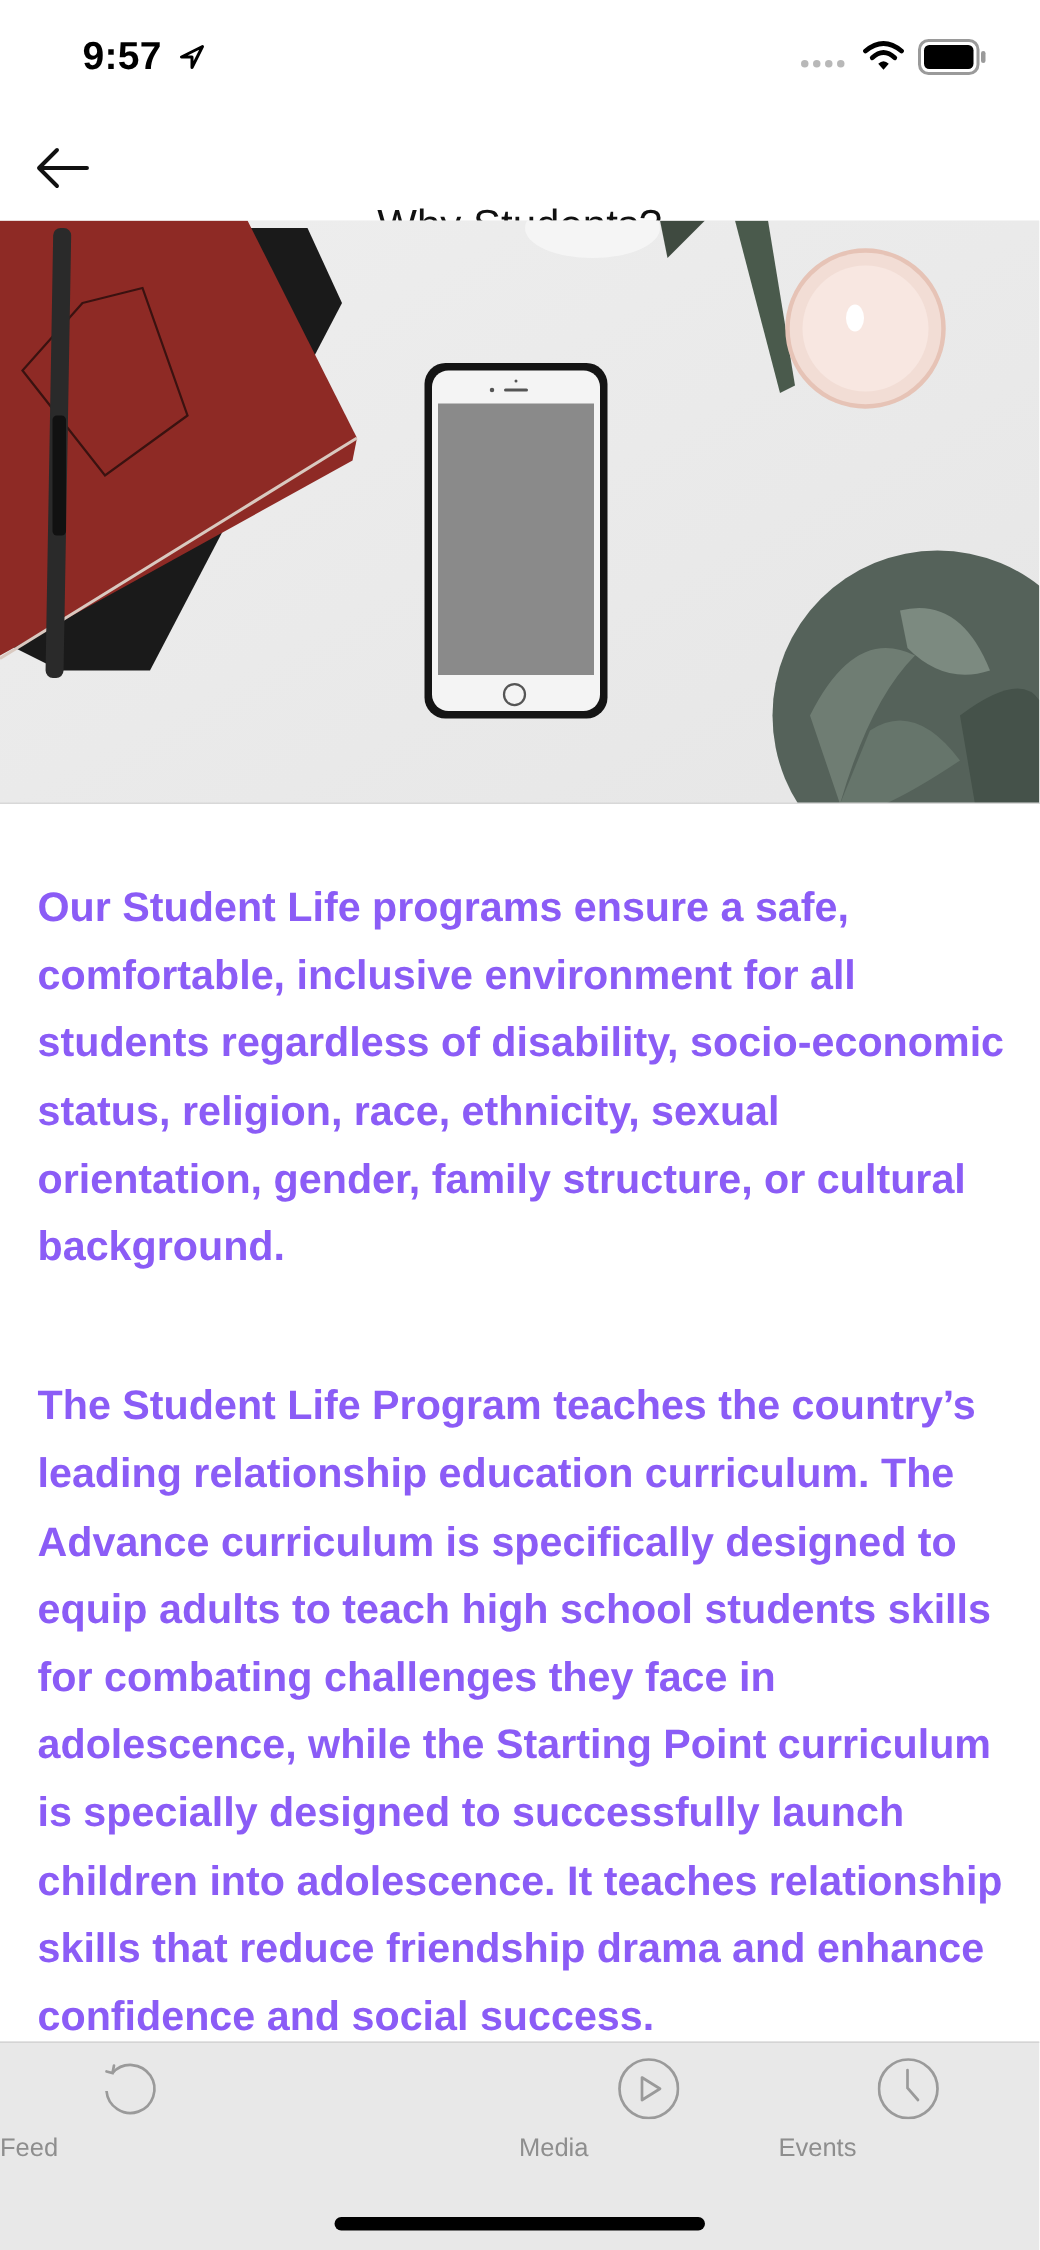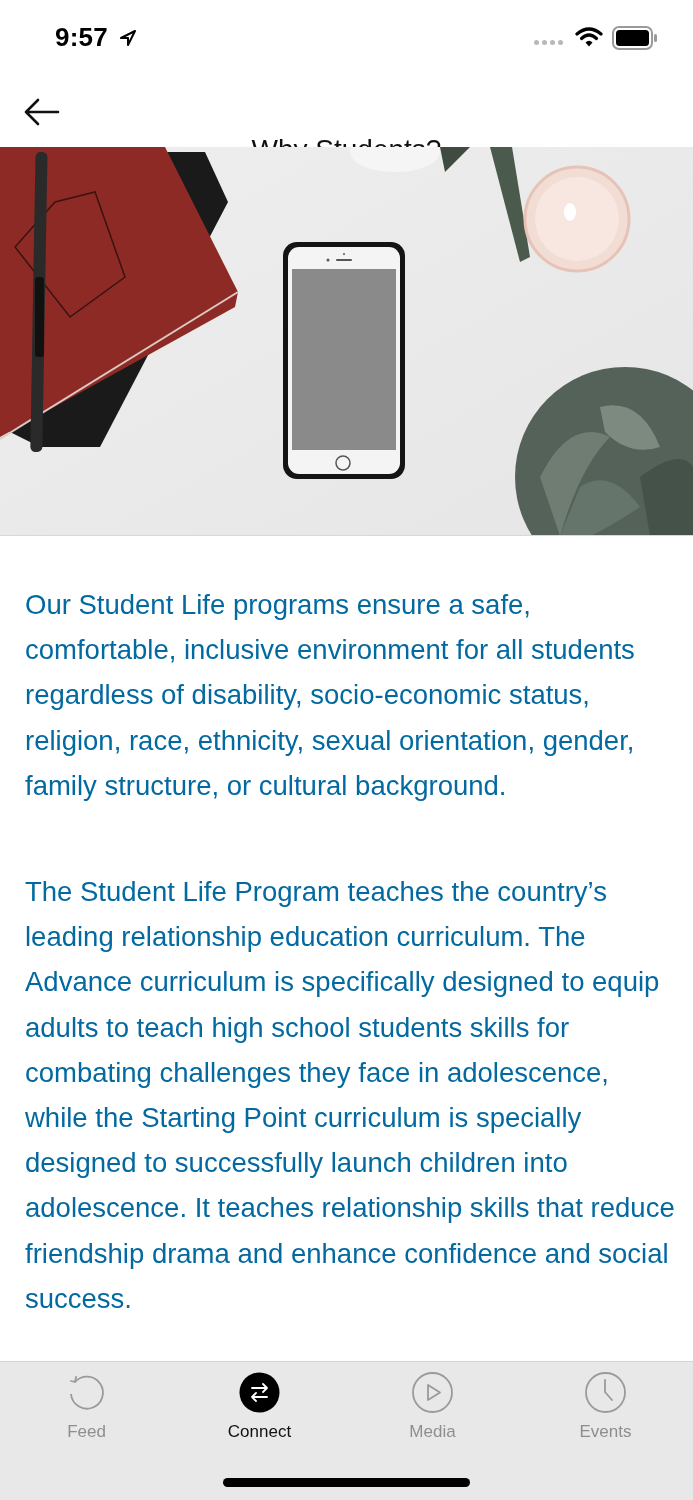--- a/index.html
+++ b/index.html
@@ -9,24 +9,24 @@
   .loc-icon { position:absolute; left:118px; top:28px; width:20px; height:20px; }
   .signal { position:absolute; left:534px; top:40px; display:flex; gap:3px; }
   .signal span { width:5px; height:5px; border-radius:50%; background:#b8b8b8; display:block; }
   .wifi-icon { position:absolute; left:575px; top:26px; width:28px; height:22px; }
   .battery-icon { position:absolute; left:612px; top:26px; width:46px; height:24px; }
   .nav-bar { position:absolute; left:0; top:76px; width:693px; height:71px; }
   .back-button { position:absolute; left:20px; top:16px; width:44px; height:40px; cursor:pointer; }
   .nav-title { position:absolute; left:0; right:0; top:18px; text-align:center; font-size:28px; color:#111;margin-top:40px; }
   .hero { position:absolute; left:0; top:147px; width:693px; height:389px; overflow:hidden; background:#ececec; }
   .content { position:absolute; left:25px; top:582px; width:650px; }
-  .para { font-size:27.5px; line-height:45.2px; color:#0369a1; margin:0; }
+  .para { font-size:27.5px; line-height:45.2px; color:#8b5cf6; margin:0;font-weight:bold; }
   .para + .para { margin-top:61px; }
   .tab-bar { position:absolute; left:0; top:1361px; width:693px; height:139px; background:#e8e8e8; border-top:1px solid #d4d4d4; }
-  .tab { position:absolute; top:0; width:173px; height:90px; text-align:center; cursor:pointer; }
+  .tab { position:absolute; top:0; width:173px; height:90px; text-align:left; cursor:pointer; }
   .tab .ico { position:absolute; left:66px; top:10px; width:41px; height:41px; }
   .tab .lbl { position:absolute; left:0; right:0; top:60px; font-size:17px; color:#8e8e8e; }
   .tab.active .lbl { color:#111; }
   .home-indicator { position:absolute; left:223px; top:1477px; width:247px; height:9px; border-radius:5px; background:#000; }
 </style>
 </head>
 <body>
 
 <div class="status-bar">
   <span class="status-time">9:57</span>
@@ -112,28 +112,20 @@
 </div>
 
 <div class="tab-bar">
   <div class="tab" style="left:0;">
     <svg class="ico" viewBox="0 0 41 41">
       <path d="M9 10 A16 16 0 1 1 5 22" fill="none" stroke="#9a9a9a" stroke-width="1.8"></path>
       <path d="M5 9 L9 10 L10 5" fill="none" stroke="#9a9a9a" stroke-width="1.8" stroke-linecap="round"></path>
     </svg>
     <span class="lbl">Feed</span>
   </div>
-  <div class="tab active" style="left:173px;">
-    <svg class="ico" viewBox="0 0 41 41">
-      <circle cx="20.5" cy="20.5" r="20" fill="#000"></circle>
-      <path d="M13 16 H28 M24 12 L28 16 L24 20" fill="none" stroke="#fff" stroke-width="1.8" stroke-linecap="round" stroke-linejoin="round"></path>
-      <path d="M28 25 H13 M17 21 L13 25 L17 29" fill="none" stroke="#fff" stroke-width="1.8" stroke-linecap="round" stroke-linejoin="round"></path>
-    </svg>
-    <span class="lbl">Connect</span>
-  </div>
   <div class="tab" style="left:346px;">
     <svg class="ico" viewBox="0 0 41 41">
       <circle cx="20.5" cy="20.5" r="19.5" fill="none" stroke="#9a9a9a" stroke-width="1.8"></circle>
       <path d="M16 13 L28 20.5 L16 28 Z" fill="none" stroke="#9a9a9a" stroke-width="1.8" stroke-linejoin="round"></path>
     </svg>
     <span class="lbl">Media</span>
   </div>
   <div class="tab" style="left:519px;">
     <svg class="ico" viewBox="0 0 41 41">
       <circle cx="20.5" cy="20.5" r="19.5" fill="none" stroke="#9a9a9a" stroke-width="1.8"></circle>

